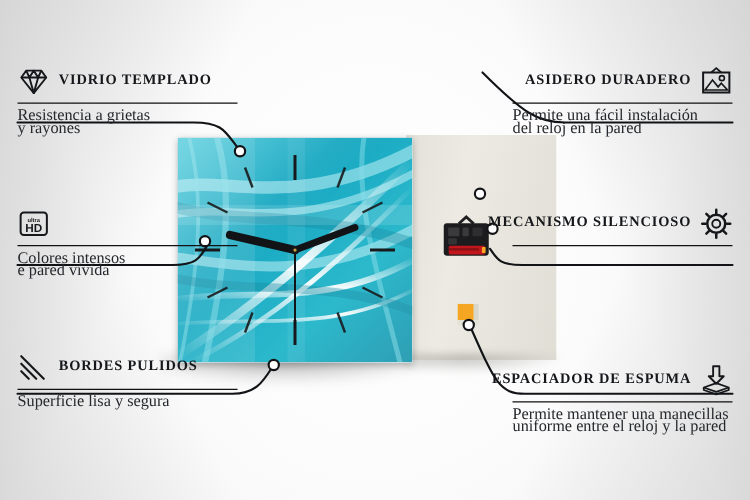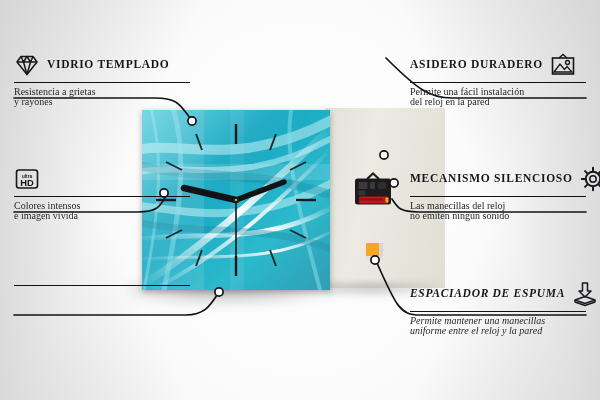--- a/index.html
+++ b/index.html
@@ -45,46 +45,46 @@
 
   .mechanism{position:absolute;left:352px;top:172px;width:42px;height:38px;}
   .foam{position:absolute;left:366px;top:243px;width:17px;height:17px;}
 
   
   #wires{position:absolute;inset:0;pointer-events:none;}
 
   
   .feat{position:absolute;}
   .feat .head{display:flex;align-items:center;gap:7px;}
-  .feat.right .head{}
+  .feat.right .head{justify-content:flex-end;}
   .ttl{
     font-family:"Liberation Serif", serif;
     font-weight:bold;font-size:11.5px;line-height:13.5px;
     letter-spacing:.7px;color:#15171a;text-transform:uppercase;
     white-space:nowrap;
   }
   .feat.right .ttl{text-align:right;}
   .rule{height:1.4px;background:#111;margin-top:4px;}
   .desc{
     font-family:"Liberation Serif", serif;
-    font-size:10px;line-height:10.6px;color:#25282c;margin-top:3.5px;
+    font-size:13px;line-height:10.6px;color:#25282c;margin-top:3.5px;
     white-space:pre-line;
   }
   .feat.right .desc{text-align:left;}
   .ico{width:26px;height:26px;flex:0 0 26px;}
   .ico svg{display:block;}
 
   
   #f-vidrio {left:14px; top:52px;  width:176px;}
   #f-hd     {left:14px; top:166px; width:176px;}
   #f-bordes {left:14px; top:281px; width:176px;}
   
   #f-asidero{left:410px;top:52px;  width:176px;}
   #f-mec    {left:410px;top:166px; width:176px;}
-  #f-esp    {left:410px;top:281px; width:176px;font-style:italic;}
+  #f-esp    {left:410px;top:291px; width:176px;}
 </style>
 </head>
 <body>
 
 <div id="stage">
 
   <div class="wallpanel"></div>
   <div class="wallpanel-shadow"></div>
   <div class="clock-shadow"></div>
 
@@ -232,25 +232,39 @@
       <span class="ico">
         <svg width="26" height="26" viewBox="0 0 26 26">
           <rect x="2.5" y="4" width="21" height="18" rx="2.5" fill="none" stroke="#15171a" stroke-width="1.6"></rect>
           <text x="13" y="11.6" font-family="Liberation Sans, sans-serif" font-size="4.6" font-weight="bold" fill="#15171a" text-anchor="middle">ultra</text>
           <text x="13" y="19.6" font-family="Liberation Sans, sans-serif" font-size="9.4" font-weight="bold" fill="#15171a" text-anchor="middle">HD</text>
         </svg>
       </span>
     </div>
     <div class="rule"></div>
     <div class="desc">Colores intensos
-e imagen vívida</div>
+e pared vívida</div>
   </div>
 
   <div class="feat left" id="f-bordes">
-    <div class="rule"></div>
+    <div class="head">
+      <span class="ico">
+        <svg width="26" height="26" viewBox="0 0 26 26">
+          <g stroke="#15171a" stroke-width="1.7" stroke-linecap="round">
+            <line x1="3" y1="4" x2="21" y2="22"></line>
+            <line x1="3" y1="10" x2="15" y2="22"></line>
+            <line x1="3" y1="16" x2="9" y2="22"></line>
+          </g>
+        </svg>
+      </span>
+      <span class="ttl">BORDES
+PULIDOS</span>
+    </div>
+    <div class="rule"></div>
+    <div class="desc">Superficie lisa y segura</div>
   </div>
 
   <div class="feat right" id="f-asidero">
     <div class="head">
       <span class="ttl">ASIDERO
 DURADERO</span>
       <span class="ico">
         <svg width="26" height="26" viewBox="0 0 26 26">
           <path d="M9,6 L13,2.5 L17,6" fill="none" stroke="#15171a" stroke-width="1.4"></path>
           <rect x="2.5" y="6" width="21" height="16" fill="none" stroke="#15171a" stroke-width="1.6"></rect>
@@ -279,22 +293,20 @@
             <line x1="5.1" y1="5.1" x2="7.1" y2="7.1"></line>
             <line x1="18.9" y1="18.9" x2="20.9" y2="20.9"></line>
             <line x1="18.9" y1="7.1" x2="20.9" y2="5.1"></line>
             <line x1="5.1" y1="20.9" x2="7.1" y2="18.9"></line>
           </g>
           <circle cx="13" cy="13" r="3.2" fill="none" stroke="#15171a" stroke-width="1.5"></circle>
         </svg>
       </span>
     </div>
     <div class="rule"></div>
-    <div class="desc">Las manecillas del reloj
-no emiten ningún sonido</div>
   </div>
 
   <div class="feat right" id="f-esp">
     <div class="head">
       <span class="ttl">ESPACIADOR
 DE ESPUMA</span>
       <span class="ico">
         <svg width="26" height="26" viewBox="0 0 26 26">
           <path d="M10.5,2 L15.5,2 L15.5,10 L19,10 L13,16 L7,10 L10.5,10 Z" fill="none" stroke="#15171a" stroke-width="1.5" stroke-linejoin="round"></path>
           <path d="M13,15.5 L23,19 L13,22.5 L3,19 Z" fill="none" stroke="#15171a" stroke-width="1.4" stroke-linejoin="round"></path>

